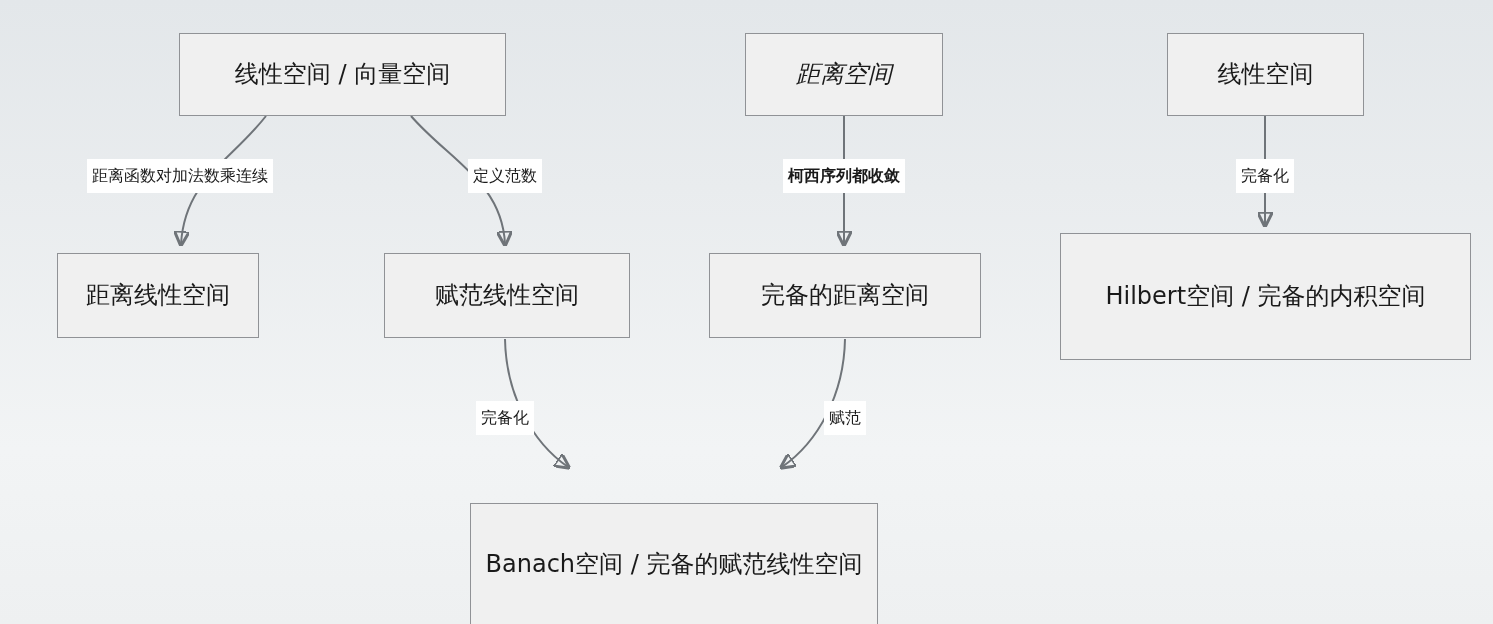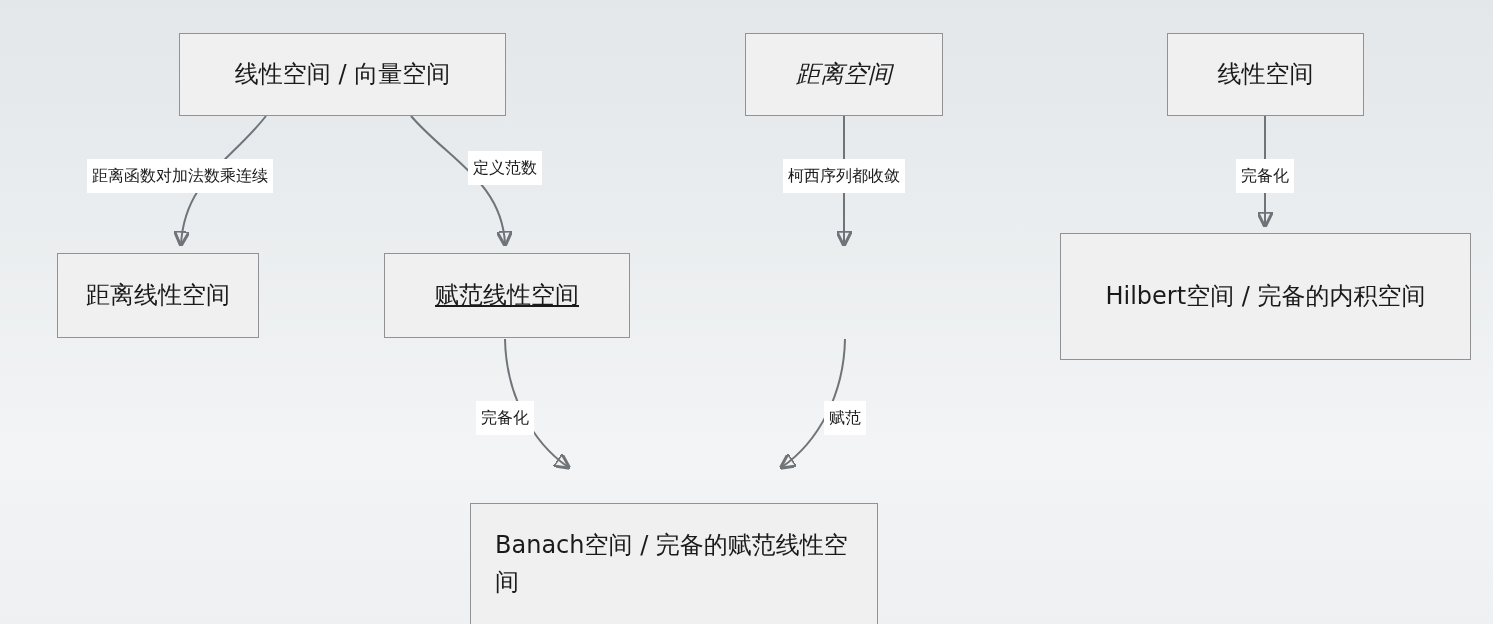--- a/index.html
+++ b/index.html
@@ -28,24 +28,24 @@
     stroke-width: 2;
   }
   .node {
     position: absolute;
     box-sizing: border-box;
     background: #f0f0f0;
     border: 1.5px solid #909296;
     display: flex;
     align-items: center;
     justify-content: center;
-    text-align: left;
+    text-align: right;
     font-size: 24px;
     line-height: 37px;
-    padding: 4px 24px;
+    padding: 4px 5px;
   }
   .edge-label {
     position: absolute;
     transform: translate(-50%, -50%);
     background: #ffffff;
     padding: 2px 5px;
     font-size: 16px;
     line-height: 30px;
     white-space: nowrap;
     text-align: center;
@@ -71,32 +71,33 @@
   </svg>
 
   <div class="node" style="left:179px; top:33px; width:327px; height:83px;">线性空间 / 向量空间</div>
 
   <div class="node" style="left:745px; top:33px; width:198px; height:83px;font-style:italic;">距离空间</div>
 
   <div class="node" style="left:1167px; top:33px; width:197px; height:83px;">线性空间</div>
 
   <div class="node" style="left:57px; top:253px; width:202px; height:85px;">距离线性空间</div>
 
-  <div class="node" style="left:384px; top:253px; width:246px; height:85px;text-decoration:underline;">赋范线性空间</div>
+  <div class="node" style="left:384px; top:253px; width:246px; height:85px;">赋范线性空间</div>
 
+  <div class="node" style="left:709px; top:253px; width:272px; height:85px;">完备的距离空间</div>
 
   <div class="node" style="left:1060px; top:233px; width:411px; height:127px;">Hilbert空间 / 完备的内积空间</div>
 
   <div class="node" style="left:470px; top:476px; width:408px; height:122px;margin-top:27px;">Banach空间 / 完备的赋范线性空间</div>
 
   <div class="edge-label" style="left:180px; top:176px;">距离函数对加法数乘连续</div>
 
-  <div class="edge-label" style="left:505px; top:168px;">定义范数</div>
+  <div class="edge-label" style="left:505px; top:176px;">定义范数</div>
 
-  <div class="edge-label" style="left:844px; top:176px;">柯西序列都收敛</div>
+  <div class="edge-label" style="left:844px; top:176px;font-weight:bold;">柯西序列都收敛</div>
 
   <div class="edge-label" style="left:1265px; top:176px;">完备化</div>
 
   <div class="edge-label" style="left:505px; top:418px;">完备化</div>
 
   <div class="edge-label" style="left:845px; top:418px;">赋范</div>
 
 </div>
 
 </body></html>

